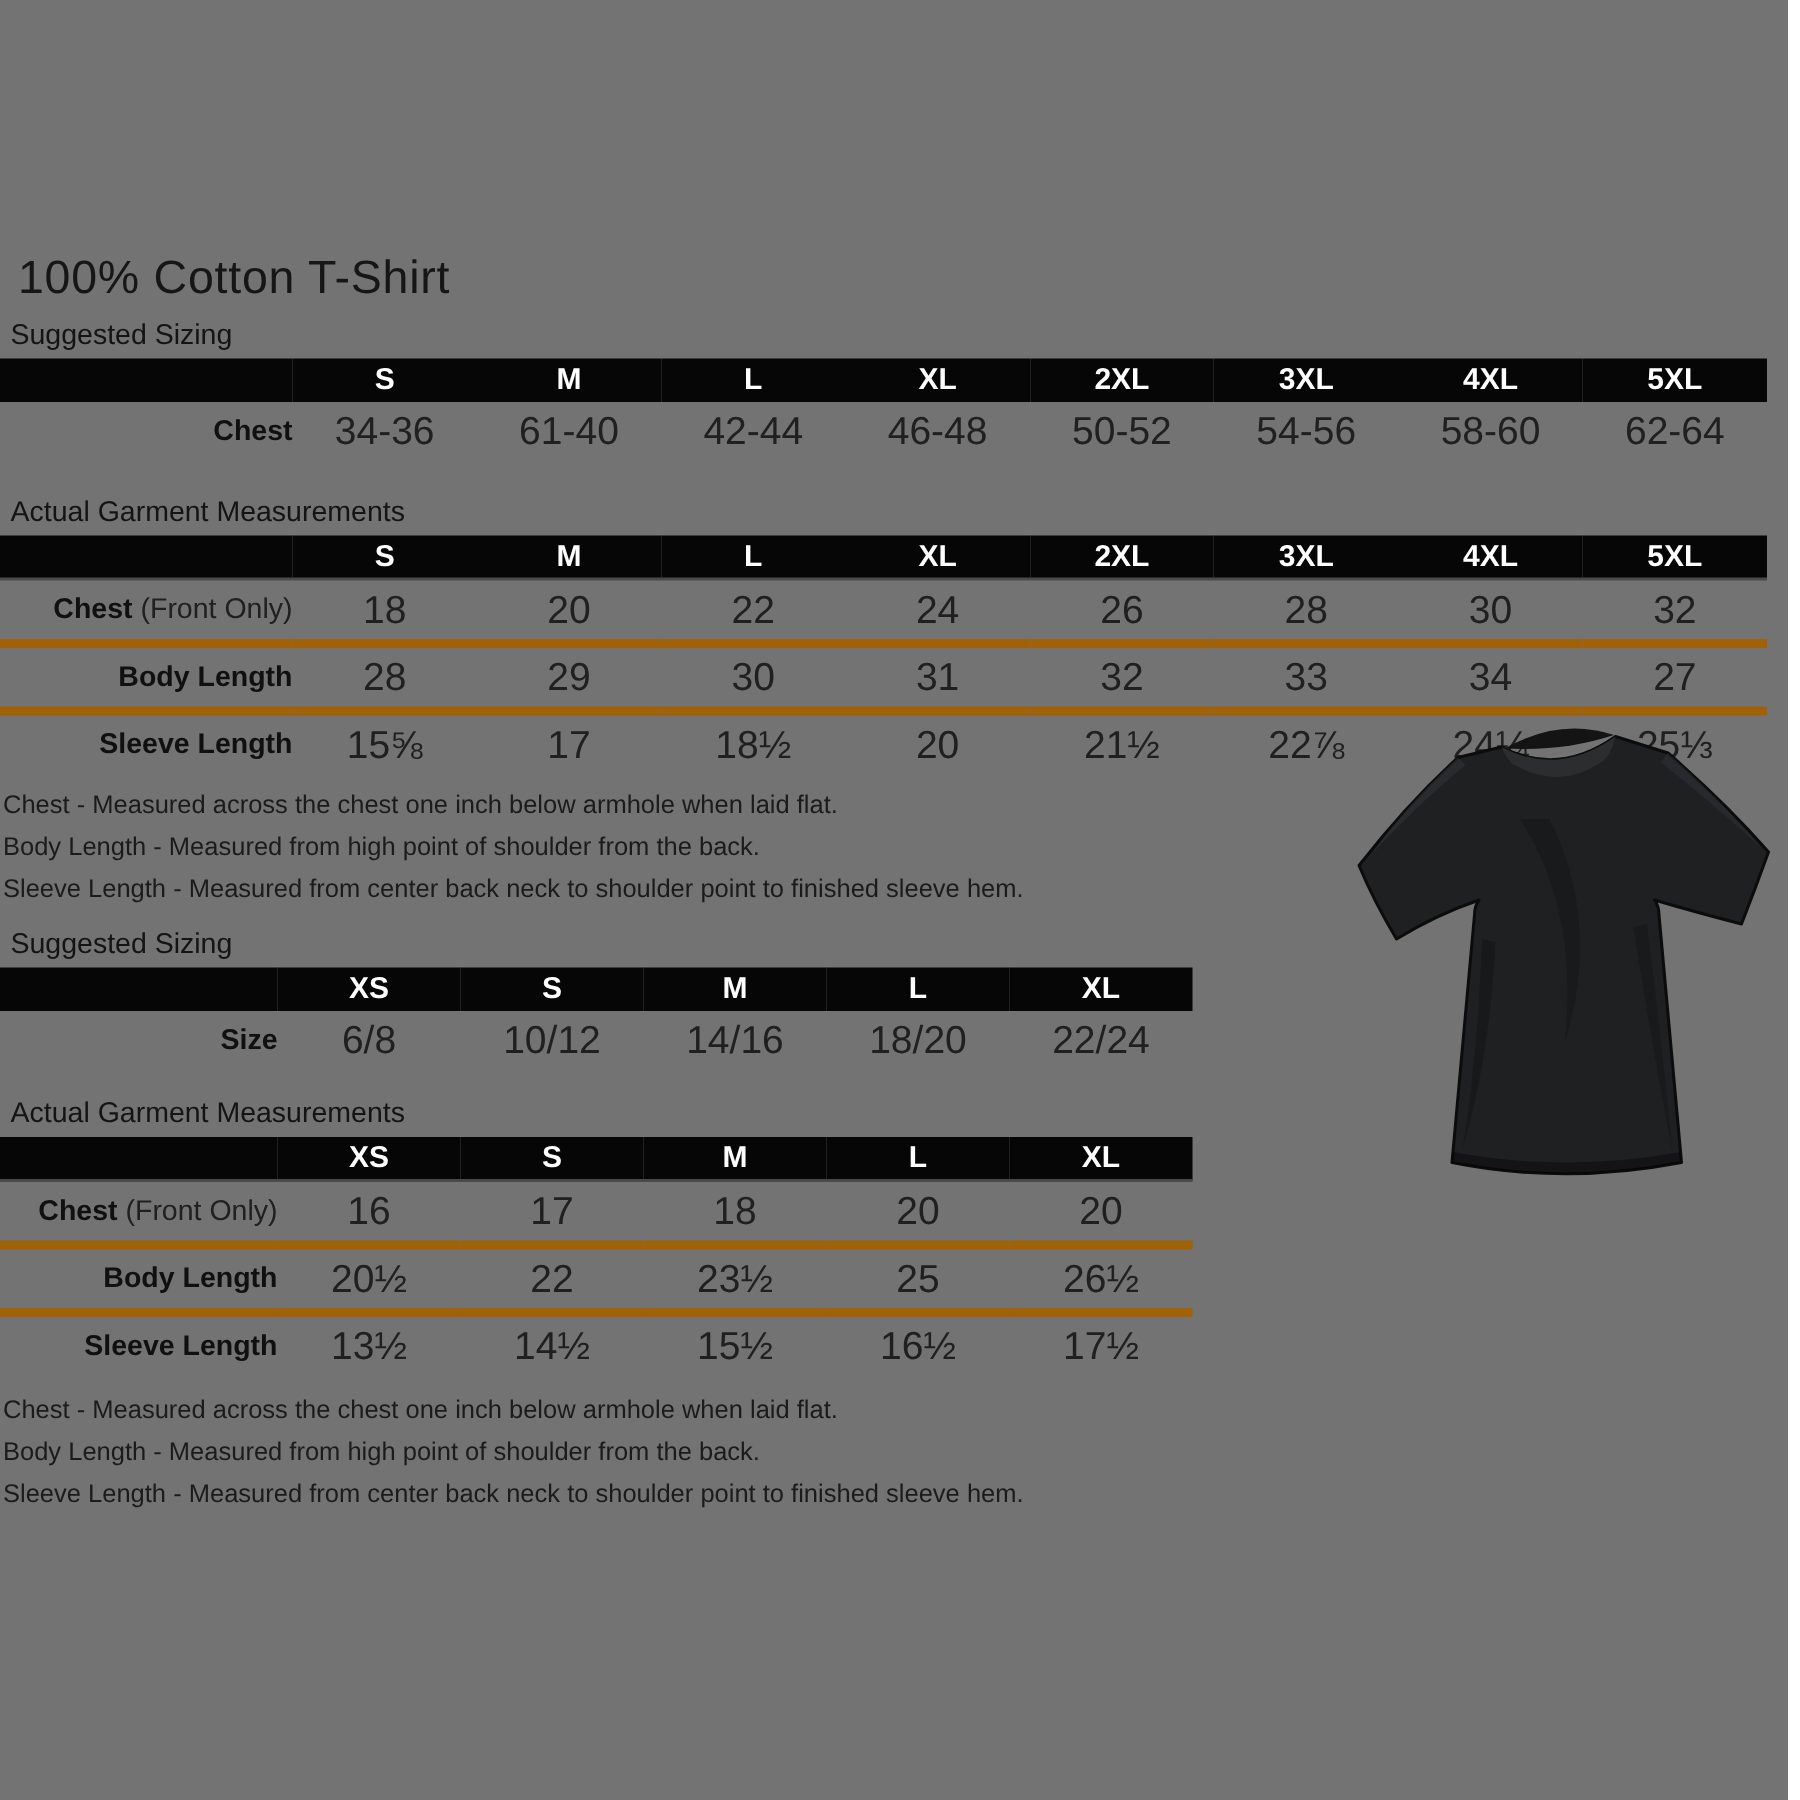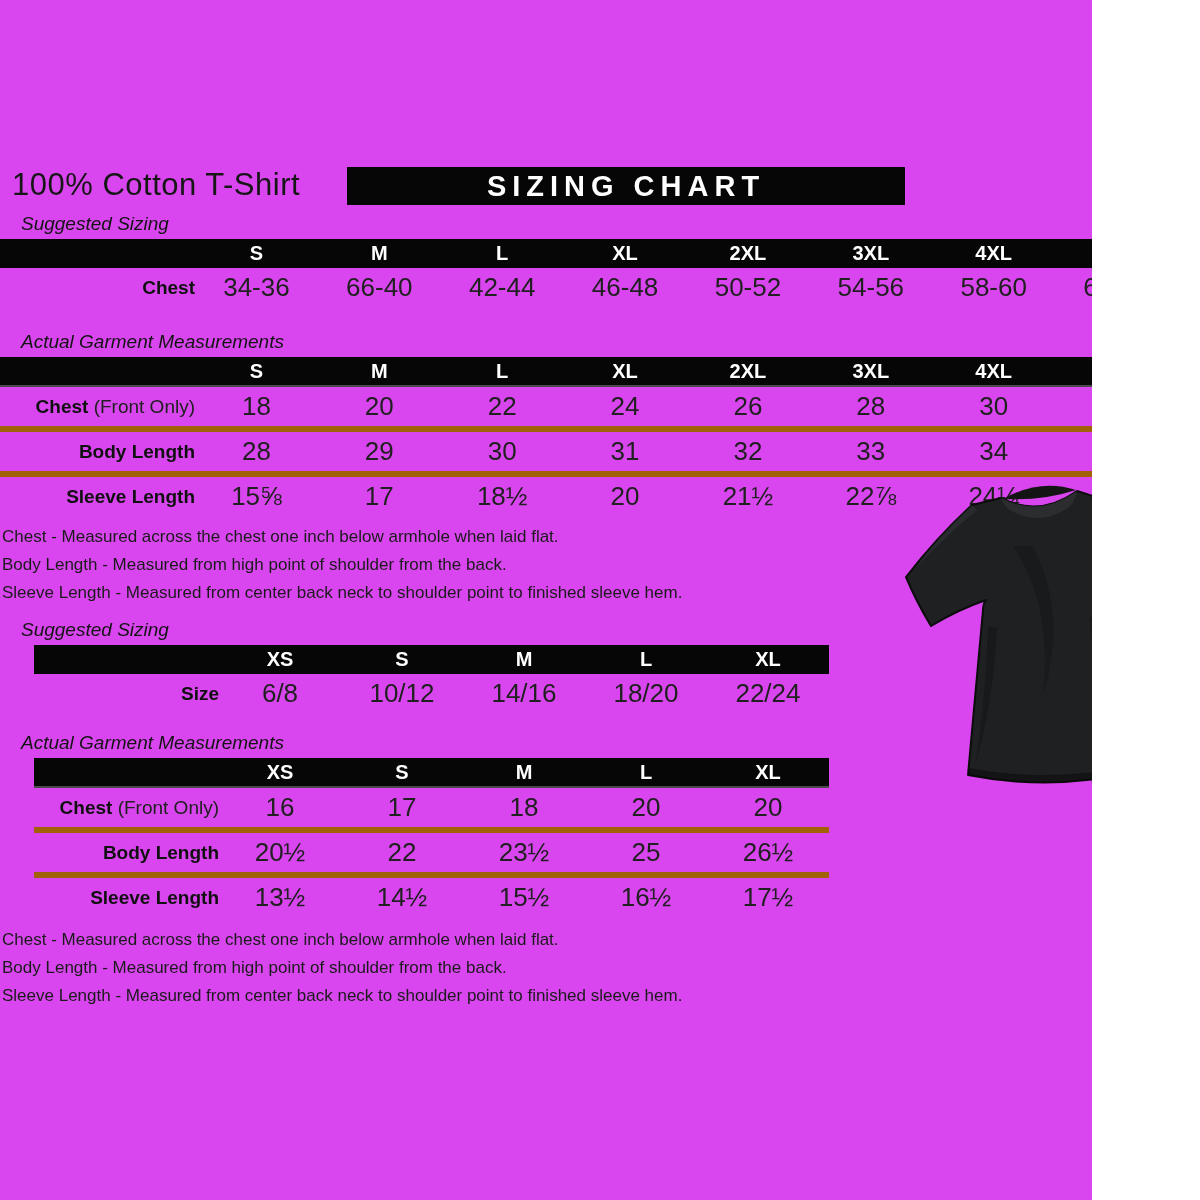--- a/index.html
+++ b/index.html
@@ -1,36 +1,36 @@
 <!DOCTYPE html>
 <html><head>
 <meta charset="utf-8">
 <style>
   * { margin:0; padding:0; box-sizing:border-box; }
   html,body { width:1200px; height:1200px; background:#ffffff;
               font-family:"Liberation Sans", sans-serif; color:#1a1a1a; }
-  #canvas { position:relative; width:1092px; height:1200px; background:#d946ef; overflow:hidden; }
+  #canvas { position:relative; width:1192px; height:1200px; background:#737373; overflow:hidden; }
 
   .content { padding-top:165px; }
 
   .topbar { position:relative; height:42px; }
   .page-title { position:absolute; left:12px; top:2px; font-size:31px; font-weight:normal; color:#161616; letter-spacing:0.5px; }
   .banner { position:absolute; left:347px; top:2px; width:558px; height:38px; background:#060606;
             color:#fff; font-size:29px; font-weight:bold; letter-spacing:6px;
             text-align:center; line-height:38px; }
 
-  .section-label { font-size:19px; color:#141414; margin-left:21px;font-style:italic; }
+  .section-label { font-size:19px; color:#141414; margin-left:7px; }
   .lab-1 { margin-top:6px; }
   .lab-2 { margin-top:24px; }
   .lab-3 { margin-top:16px; }
   .lab-4 { margin-top:19px; }
 
   table.size-table { border-collapse:collapse; table-layout:fixed; margin-top:4px; }
   .adult-w { width:1178px; }
-  .youth-w { width:795px;margin-left:34px; }
+  .youth-w { width:795px; }
   table.size-table thead th { background:#060606; color:#ffffff; font-size:20px; font-weight:bold;
                               height:29px; text-align:center; padding:0; }
   table.size-table tbody th { font-size:19px; text-align:right; padding:4px 0 4px 14px; font-weight:normal; white-space:nowrap; }
   table.size-table tbody td { font-size:26px; text-align:center; padding:4px 0; color:#202020; }
   table.size-table .lbl { font-weight:bold; color:#101010; }
   table.size-table .sub { font-weight:normal; color:#202020; }
   table.with-lines thead tr { border-bottom:2px solid #4a4a4a; }
   table.with-lines tbody tr:not(:last-child) { border-bottom:6px solid #a16207; }
 
   .notes { margin-top:10px; }
@@ -42,21 +42,20 @@
   .tshirt-wrap { position:absolute; left:893px; top:476px; width:295px; height:342px; }
 </style>
 </head>
 <body>
 
 <div id="canvas">
   <div class="content">
 
     <div class="topbar">
       <h1 class="page-title">100% Cotton T-Shirt</h1>
-      <div class="banner">SIZING CHART</div>
     </div>
 
     <div class="section-label lab-1">Suggested Sizing</div>
     <div>
         <table class="size-table adult-w">
           <colgroup>
             <col style="width: 195px;">
             <col>
             <col>
             <col>
@@ -76,21 +75,21 @@
               <th>2XL</th>
               <th>3XL</th>
               <th>4XL</th>
               <th>5XL</th>
             </tr>
           </thead>
           <tbody>
             <tr>
               <th><span class="lbl">Chest</span></th>
               <td>34-36</td>
-              <td>66-40</td>
+              <td>61-40</td>
               <td>42-44</td>
               <td>46-48</td>
               <td>50-52</td>
               <td>54-56</td>
               <td>58-60</td>
               <td>62-64</td>
             </tr>
           </tbody>
         </table>
       </div>

